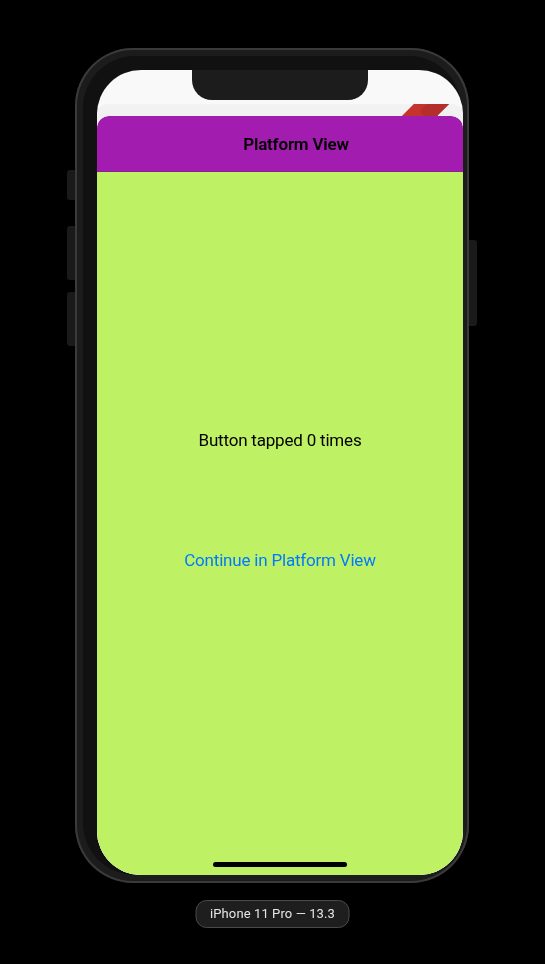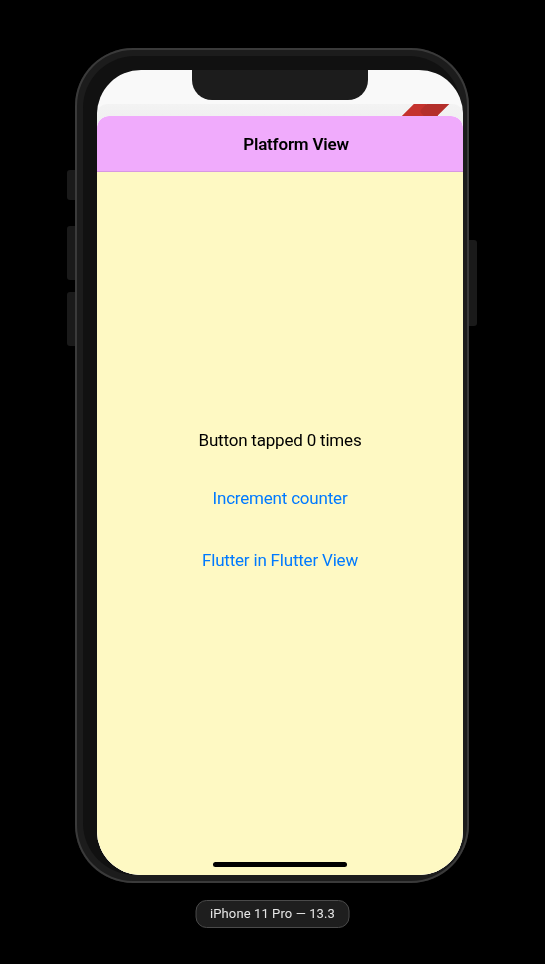--- a/index.html
+++ b/index.html
@@ -129,39 +129,39 @@
       bottom: 0;
       background: #ffffff;
       border-top-left-radius: 12px;
       border-top-right-radius: 12px;
       overflow: hidden;
       display: flex;
       flex-direction: column;
     }
     .nav-bar {
       height: 56px;
-      background: #f0abfc;
+      background: #a21caf;
       border-bottom: 1px solid rgba(0,0,0,0.10);
       display: flex;
       align-items: center;
       justify-content: center;
       border-top-left-radius: 12px;
       border-top-right-radius: 12px;
       padding-left: 32px;
     }
     .nav-title {
       font-size: 17px;
       font-weight: 600;
       color: #000;
       letter-spacing: -0.2px;
     }
 
     .sheet-body {
       flex: 1;
-      background: #fef9c3;
+      background: #bef264;
       position: relative;
     }
 
     .counter-label {
       position: absolute;
       left: 0;
       right: 0;
       top: 258px;
       text-align: center;
       font-size: 17px;
@@ -232,23 +232,22 @@
         </div>
 
         <div class="sheet">
           <div class="nav-bar">
             <div class="nav-title">Platform View</div>
           </div>
 
           <div class="sheet-body">
             <div class="counter-label">Button tapped 0 times</div>
 
-            <div class="ios-button btn-increment">Increment counter</div>
-
-            <div class="ios-button btn-continue">Flutter in Flutter View</div>
+
+            <div class="ios-button btn-continue">Continue in Platform View</div>
 
             <div class="home-indicator"></div>
           </div>
         </div>
 
       </div>
     </div>
   </div>
 </div>
 

